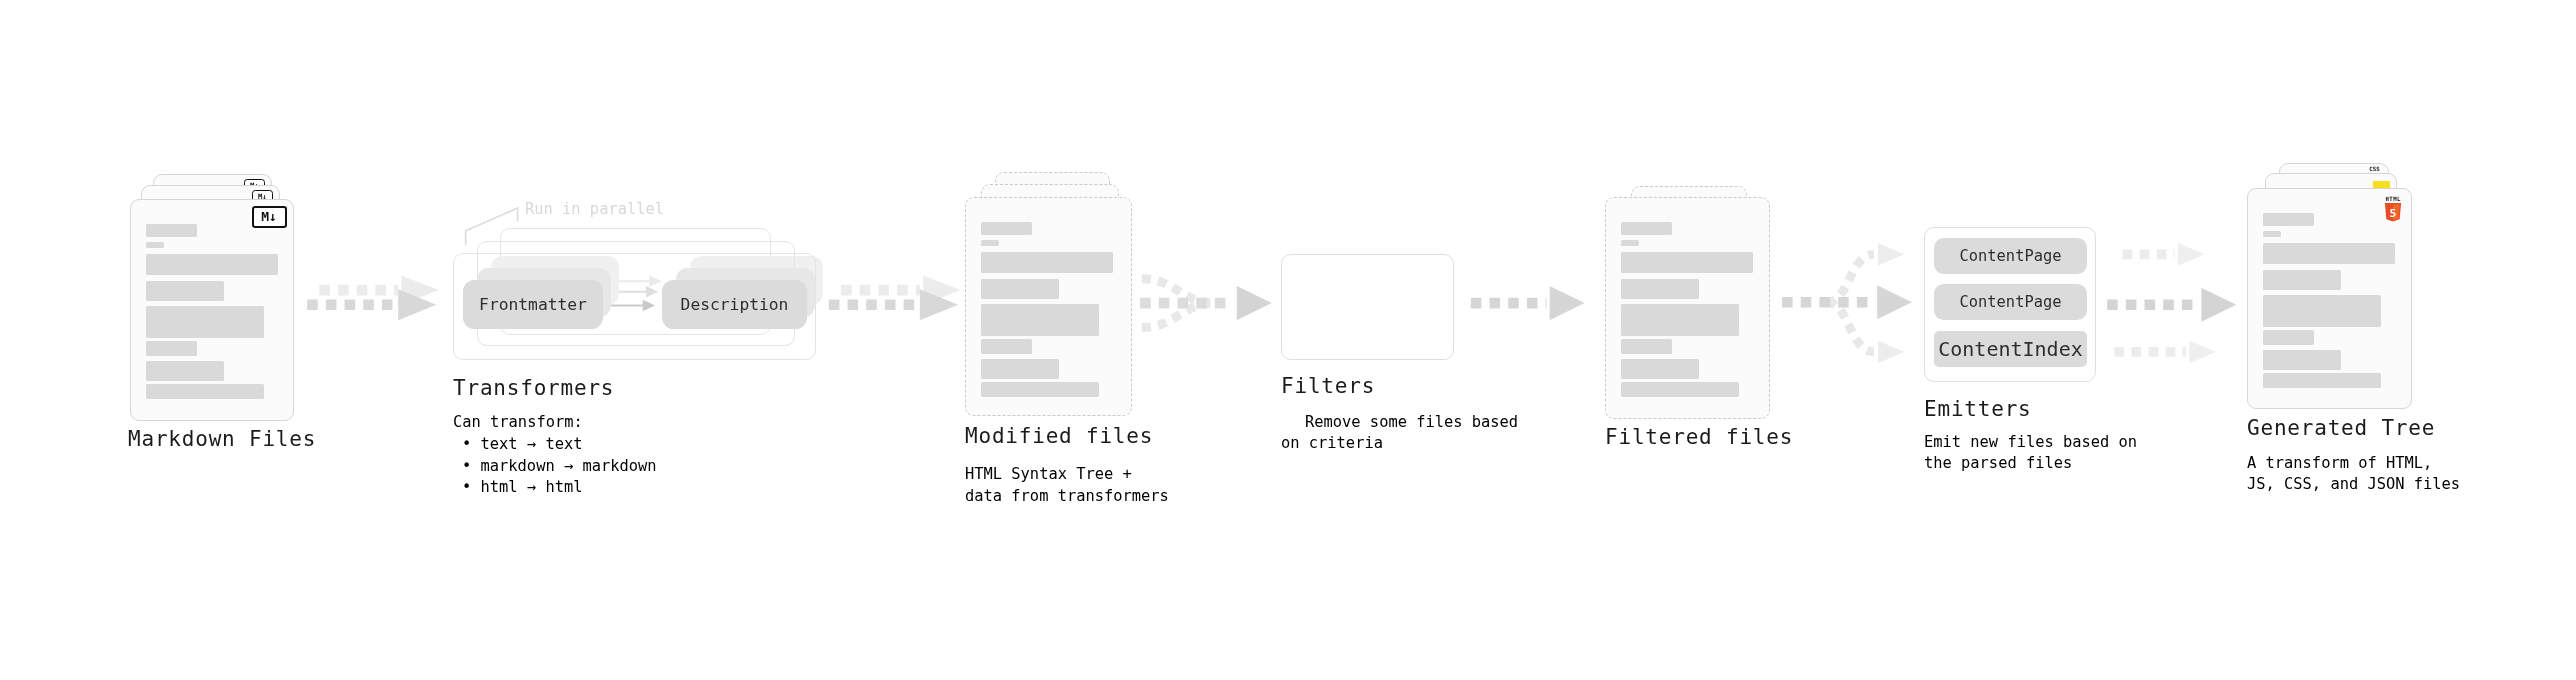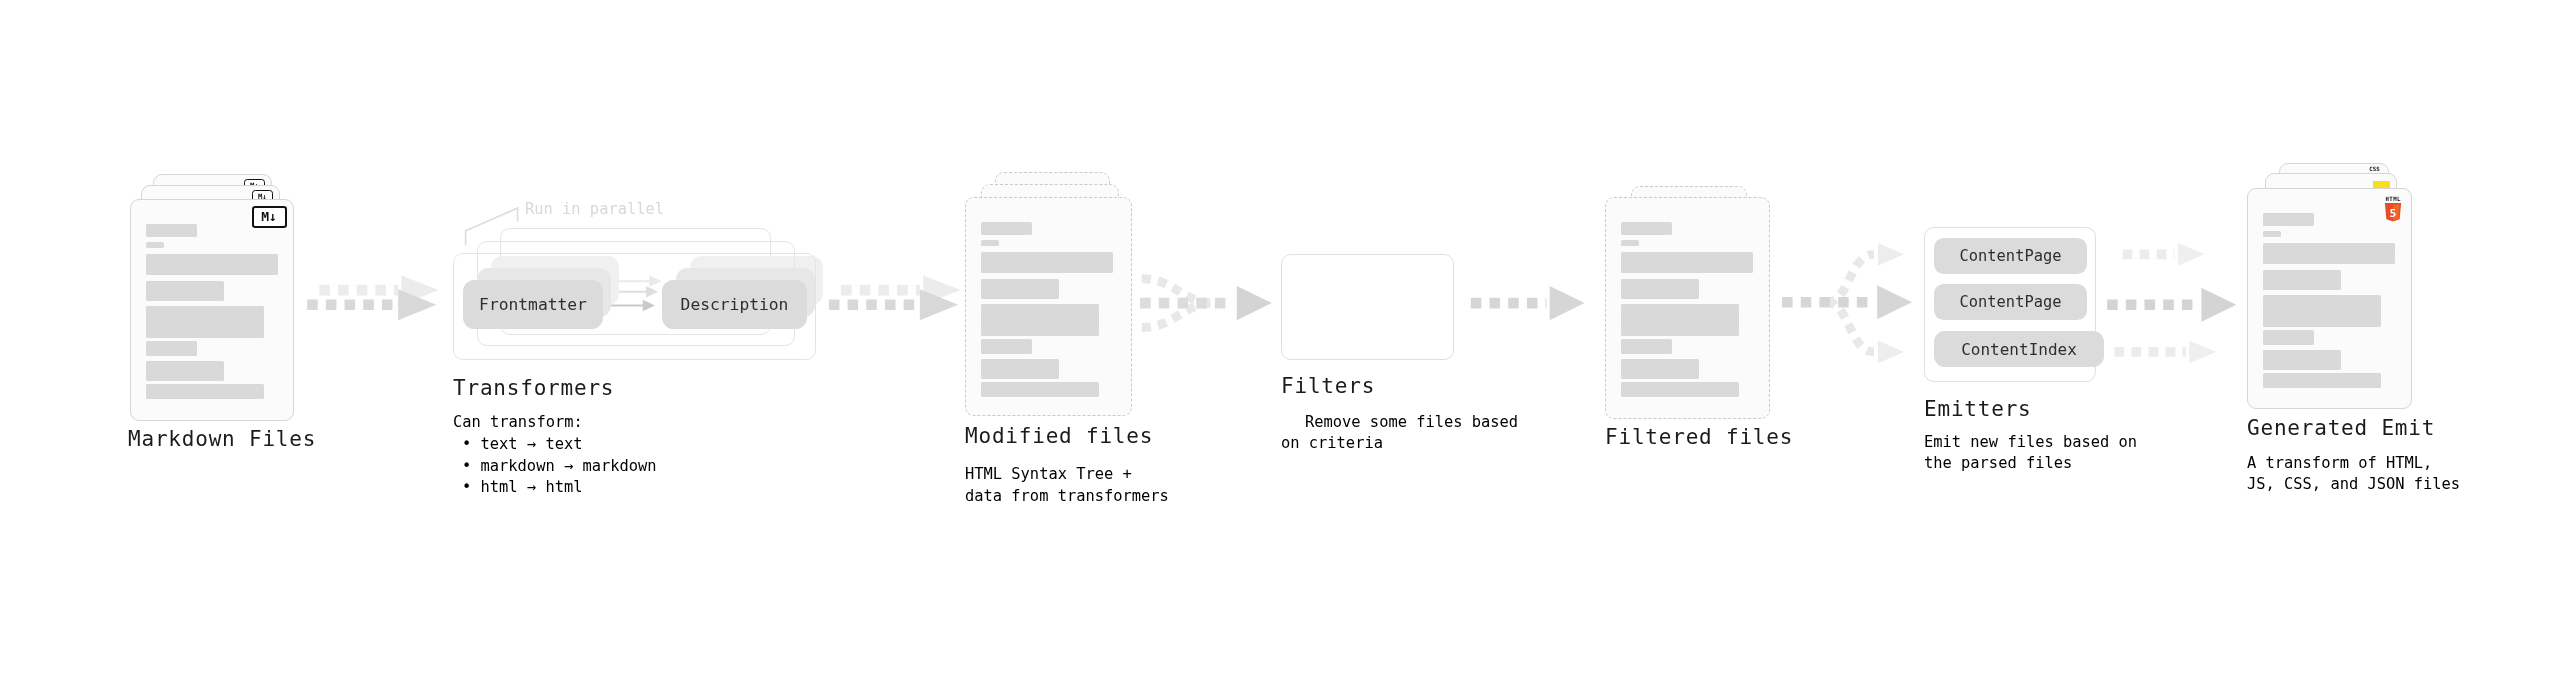--- a/index.html
+++ b/index.html
@@ -202,21 +202,21 @@
   </div>
 
   <div class="group">
     <div class="obox" style="left:1924px;top:227px;width:172px;height:155px;border-color:#dfdfdf;"></div>
     <div class="pill" style="left:1934px;top:238px;width:153px;height:36px;border-radius:9.8px;font-size:15.4px;">
       <span>ContentPage</span>
     </div>
     <div class="pill" style="left:1934px;top:284px;width:153px;height:36px;border-radius:9.8px;font-size:15.4px;">
       <span>ContentPage</span>
     </div>
-    <div class="pill" style="left:1934px;top:331px;width:170px;height:36px;border-radius:11px;font-size:16px;">
+    <div class="pill" style="left:1934px;top:331px;width:153px;height:36px;border-radius:5px;font-size:20px;">
       <span>ContentIndex</span>
     </div>
     <div class="h" style="left:1924px;top:398px;">Emitters</div>
     <div class="sub" style="left:1924px;top:434px;">Emit new files based on</div>
     <div class="sub" style="left:1924px;top:455px;">the parsed files</div>
   </div>
 
   <div class="group">
     <div class="card abs" style="left:2279px;top:163px;width:110px;height:54px;">
       <span class="css-badge">
@@ -238,19 +238,19 @@
       </span>
       <div class="bar b1"></div>
       <div class="bar b2"></div>
       <div class="bar b3"></div>
       <div class="bar b4"></div>
       <div class="bar b5"></div>
       <div class="bar b6"></div>
       <div class="bar b7"></div>
       <div class="bar b8"></div>
     </div>
-    <div class="h" style="left:2247px;top:417px;">Generated Emit</div>
+    <div class="h" style="left:2247px;top:417px;">Generated Tree</div>
     <div class="sub" style="left:2247px;top:455px;">A transform of HTML,</div>
     <div class="sub" style="left:2247px;top:476px;">JS, CSS, and JSON files</div>
   </div>
 
 </div>
 
 
 </body></html>

